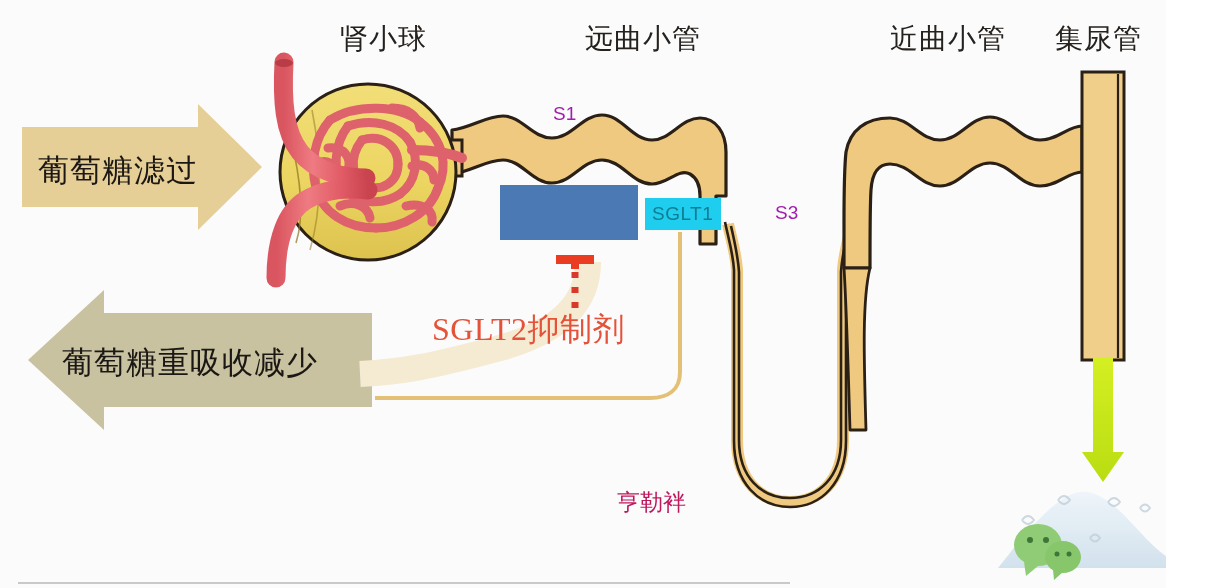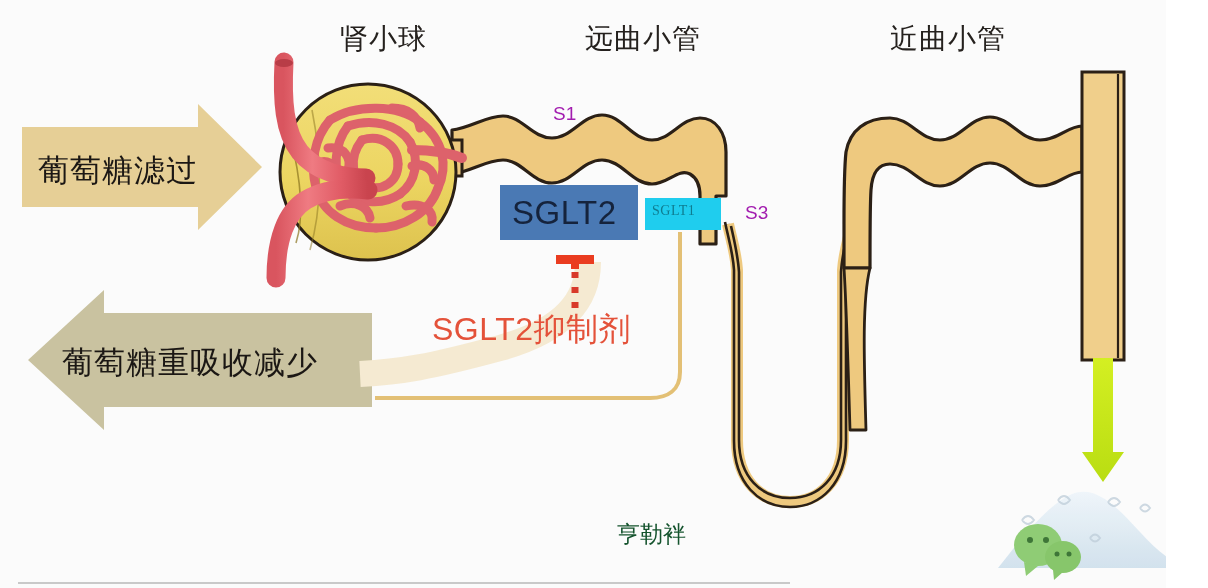--- a/index.html
+++ b/index.html
@@ -47,39 +47,38 @@
   }
   .sglt2-text {
     position: absolute;
     font-size: 33px;
     color: #15233c;
     letter-spacing: 0.5px;
     white-space: nowrap;
   }
   .sglt1-text {
     position: absolute;
-    font-size: 14px;
+    font-size: 19px;
     color: #0f7d91;
     letter-spacing: 0.5px;
     white-space: nowrap;
-    font-family: Liberation Serif, serif;
   }
   .inhibitor-text {
     position: absolute;
     font-size: 32px;
     color: #e4523a;
     letter-spacing: 0.5px;
     white-space: nowrap;
+    font-family: Liberation Serif, serif;
   }
   .henle-text {
     position: absolute;
     font-size: 23px;
-    color: #14532d;
-    white-space: nowrap;
-    margin-top: 32px;
+    color: #be185d;
+    white-space: nowrap;
   }
   .brand-text {
     position: absolute;
     font-size: 44px;
     color: #4aa84e;
     letter-spacing: 2px;
     white-space: nowrap;
   }
 </style>
 </head>
@@ -311,29 +310,29 @@
         <circle cx="1069" cy="554" r="2.5" fill="#2f6b28"></circle>
       </g>
     </g>
 
     <line x1="18" y1="583" x2="790" y2="583" stroke="#b8b8b8" stroke-width="1.5"></line>
   </svg>
 
   <div class="lbl header-label" style="left:340px; top:20px;">肾小球</div>
   <div class="lbl header-label" style="left:585px; top:20px;">远曲小管</div>
   <div class="lbl header-label" style="left:890px; top:20px;">近曲小管</div>
+  <div class="lbl header-label" style="left:1055px; top:20px;">集尿管</div>
 
   <div class="lbl seg-label" style="left:553px; top:103px;">S1</div>
-  <div class="lbl seg-label" style="left:745px; top:202px;text-align:right;">S3</div>
+  <div class="lbl seg-label" style="left:775px; top:202px;text-align:right;">S3</div>
 
   <div class="arrow-text" style="left:38px; top:150px;">葡萄糖滤过</div>
 
   <div class="arrow-text" style="left:62px; top:342px;">葡萄糖重吸收减少</div>
 
-  <div class="sglt2-text" style="left:512px; top:194px;">SGLT2</div>
 
   <div class="sglt1-text" style="left:652px; top:203px;">SGLT1</div>
 
   <div class="inhibitor-text" style="left:432px; top:308px;">SGLT2抑制剂</div>
 
   <div class="henle-text" style="left:617px; top:487px;">亨勒袢</div>
 
 
 </div>
 

